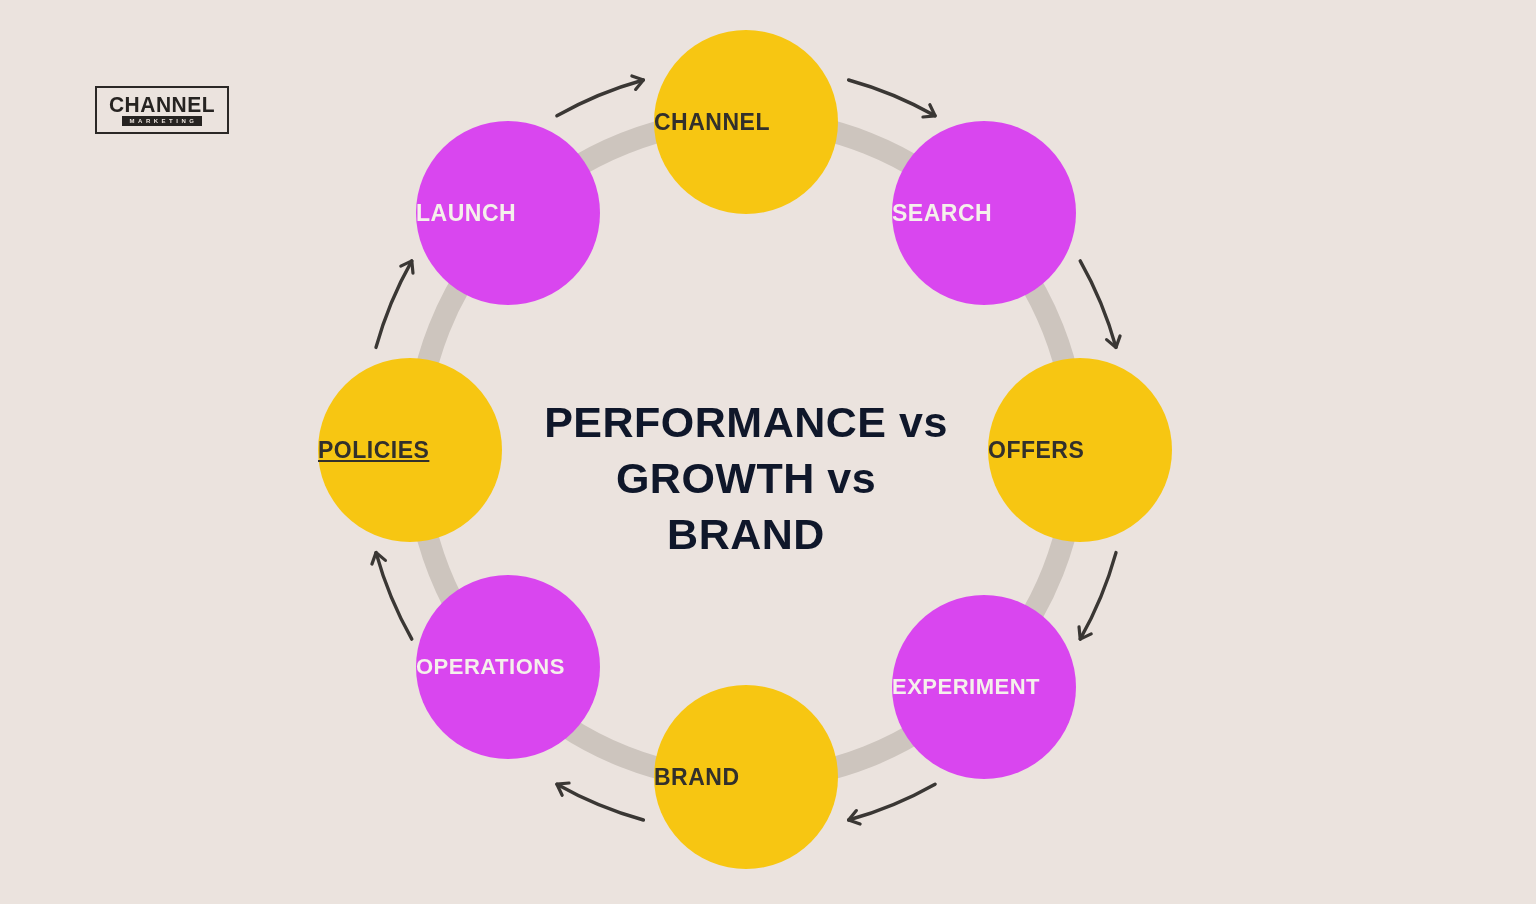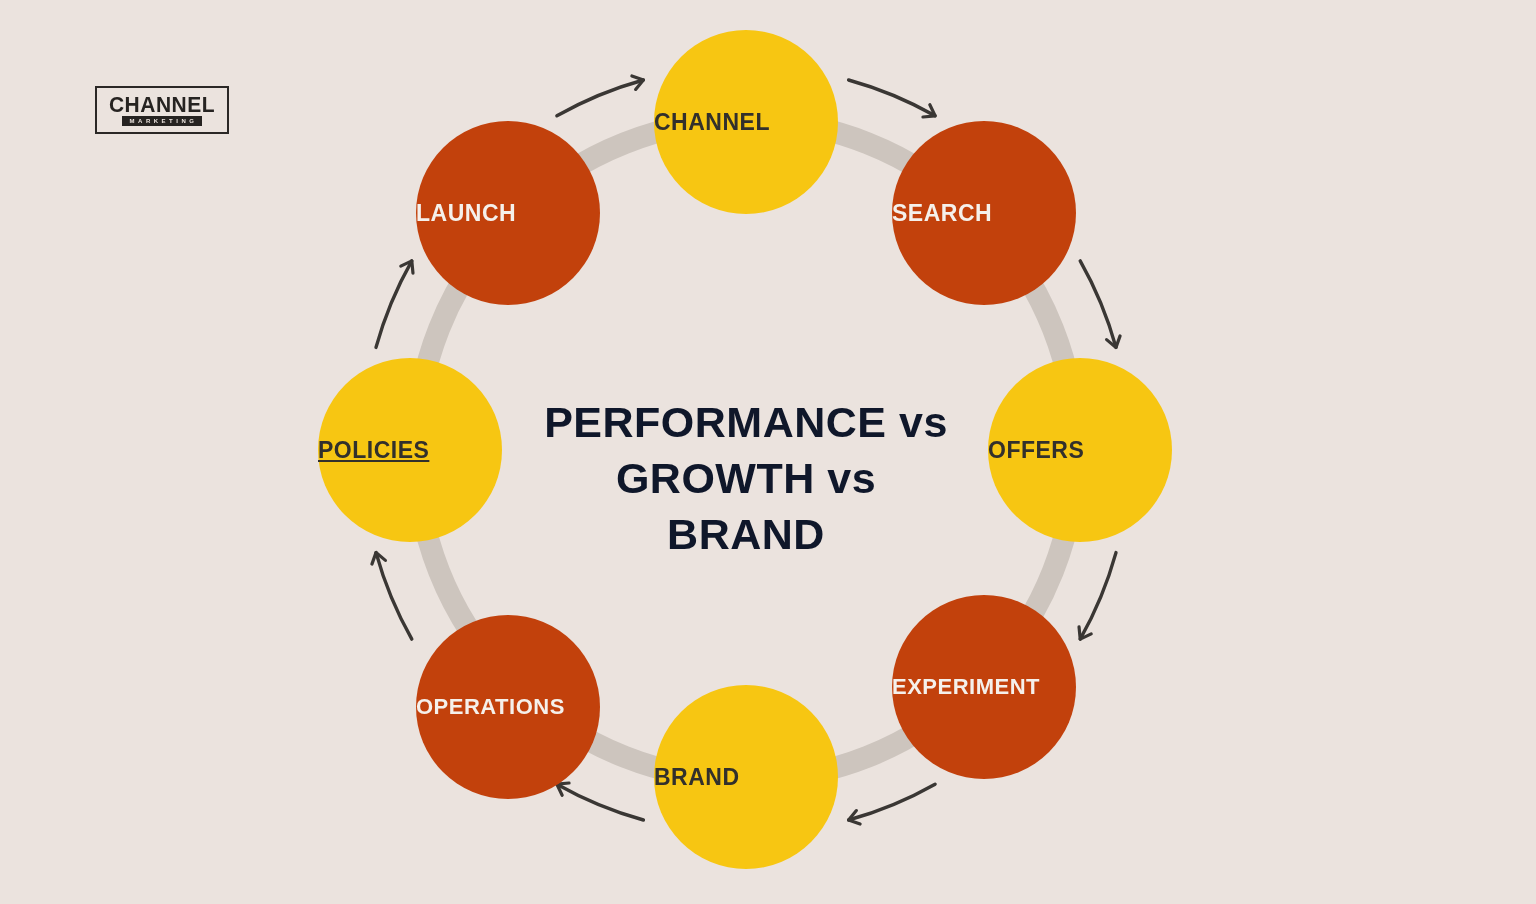--- a/index.html
+++ b/index.html
@@ -62,27 +62,27 @@
     width:184px;height:184px;
     border-radius:50%;
     display:flex;align-items:center;
     z-index:1;
     font-weight:bold;
     font-size:23px;
     letter-spacing:0.5px;
     text-align:center;
   }
   .node.yellow{background:#F7C612;color:#32302C;}
-  .node.dark{background:#c2410c;color:#F5F0EB;}
+  .node.dark{background:#d946ef;color:#F5F0EB;}
   .node.n-channel   {left:654px;top:30px;}
   .node.n-search    {left:892px;top:121px;}
   .node.n-offers    {left:988px;top:358px;}
   .node.n-experiment{left:892px;top:595px;font-size:22px;}
   .node.n-tools     {left:654px;top:685px;}
-  .node.n-operations{left:416px;top:615px;font-size:22px;}
+  .node.n-operations{left:416px;top:575px;font-size:22px;}
   .node.n-policies  {left:318px;top:358px;text-decoration:underline;}
   .node.n-launch    {left:416px;top:121px;}
 </style>
 </head>
 <body>
 
 <div class="canvas">
 
   <svg class="layer-svg" width="1536" height="904" viewBox="0 0 1536 904">
     <defs>

